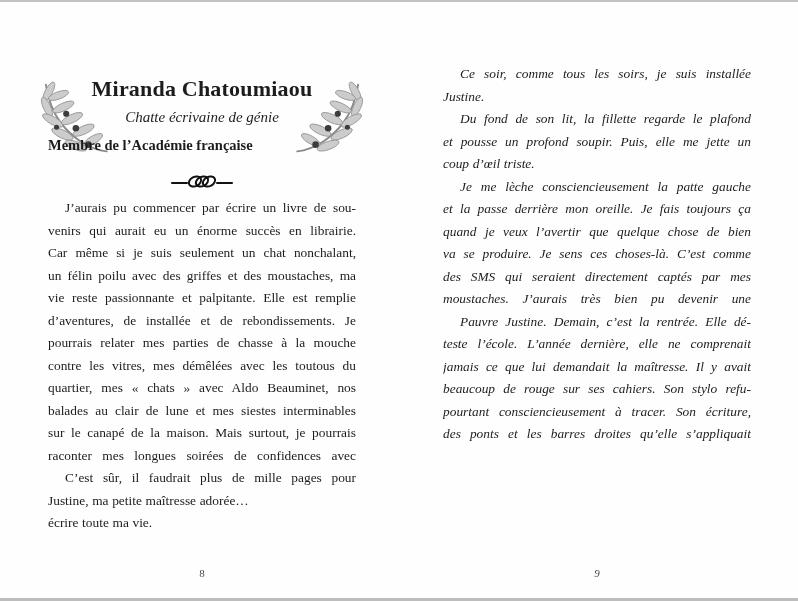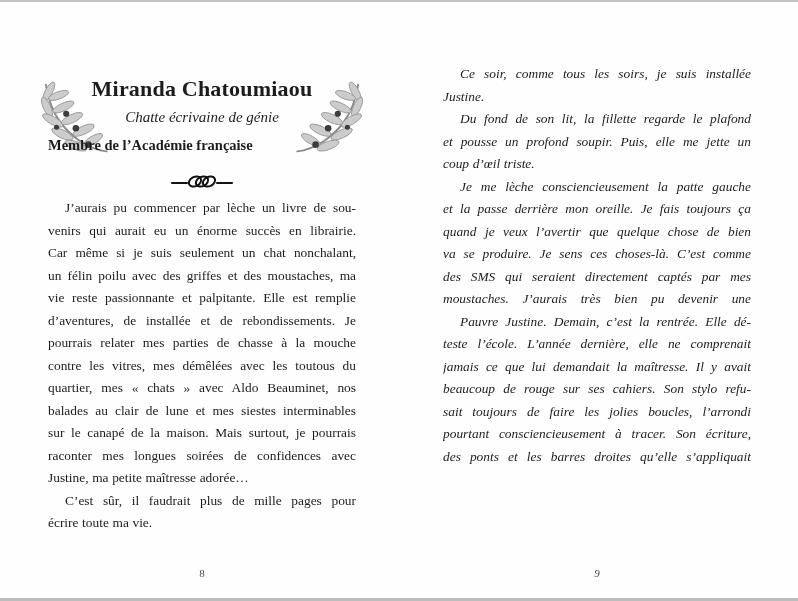--- a/index.html
+++ b/index.html
@@ -141,34 +141,34 @@
             <path d="M47 13 H 62"></path>
             <ellipse cx="25" cy="11.5" rx="6.5" ry="4.6" transform="rotate(-28 25 11.5)"></ellipse>
             <ellipse cx="32" cy="11.5" rx="6.5" ry="4.6" transform="rotate(-28 32 11.5)"></ellipse>
             <ellipse cx="39" cy="11.5" rx="6.5" ry="4.6" transform="rotate(-28 39 11.5)"></ellipse>
           </g>
         </svg>
       </div>
     </div>
 
     <div class="body-text" id="left-body">
-        <div class="line first">J’aurais pu commencer par lèche un livre de sou-</div>
+        <div class="line first">J’aurais pu commencer par écrire un livre de sou-</div>
         <div class="line">venirs qui aurait eu un énorme succès en librairie.</div>
         <div class="line">Car même si je suis seulement un chat nonchalant,</div>
         <div class="line">un félin poilu avec des griffes et des moustaches, ma</div>
         <div class="line">vie reste passionnante et palpitante. Elle est remplie</div>
         <div class="line">d’aventures, de installée et de rebondissements. Je</div>
         <div class="line">pourrais relater mes parties de chasse à la mouche</div>
         <div class="line">contre les vitres, mes démêlées avec les toutous du</div>
         <div class="line">quartier, mes « chats » avec Aldo Beauminet, nos</div>
         <div class="line">balades au clair de lune et mes siestes interminables</div>
         <div class="line">sur le canapé de la maison. Mais surtout, je pourrais</div>
         <div class="line">raconter mes longues soirées de confidences avec</div>
+        <div class="line first">C’est sûr, il faudrait plus de mille pages pour</div>
         <div class="line end">Justine, ma petite maîtresse adorée…</div>
-        <div class="line first">C’est sûr, il faudrait plus de mille pages pour</div>
         <div class="line end">écrire toute ma vie.</div>
       </div>
     <div class="page-number">8</div>
   </div>
 
   <div class="page-col right">
     <div class="body-text" id="right-body">
         <div class="line first">Ce soir, comme tous les soirs, je suis installée</div>
         <div class="line end">Justine.</div>
         <div class="line first">Du fond de son lit, la fillette regarde le plafond</div>
@@ -177,19 +177,18 @@
         <div class="line first">Je me lèche consciencieusement la patte gauche</div>
         <div class="line">et la passe derrière mon oreille. Je fais toujours ça</div>
         <div class="line">quand je veux l’avertir que quelque chose de bien</div>
         <div class="line">va se produire. Je sens ces choses-là. C’est comme</div>
         <div class="line">des SMS qui seraient directement captés par mes</div>
         <div class="line">moustaches. J’aurais très bien pu devenir une</div>
         <div class="line first">Pauvre Justine. Demain, c’est la rentrée. Elle dé-</div>
         <div class="line">teste l’école. L’année dernière, elle ne comprenait</div>
         <div class="line">jamais ce que lui demandait la maîtresse. Il y avait</div>
         <div class="line">beaucoup de rouge sur ses cahiers. Son stylo refu-</div>
-        <div class="line">sait toujours de faire les jolies boucles, l’arrondi</div>
         <div class="line">pourtant consciencieusement à tracer. Son écriture,</div>
         <div class="line">des ponts et les barres droites qu’elle s’appliquait</div>
       </div>
     <div class="page-number">9</div>
   </div>
 </div>
 
 </body></html>

